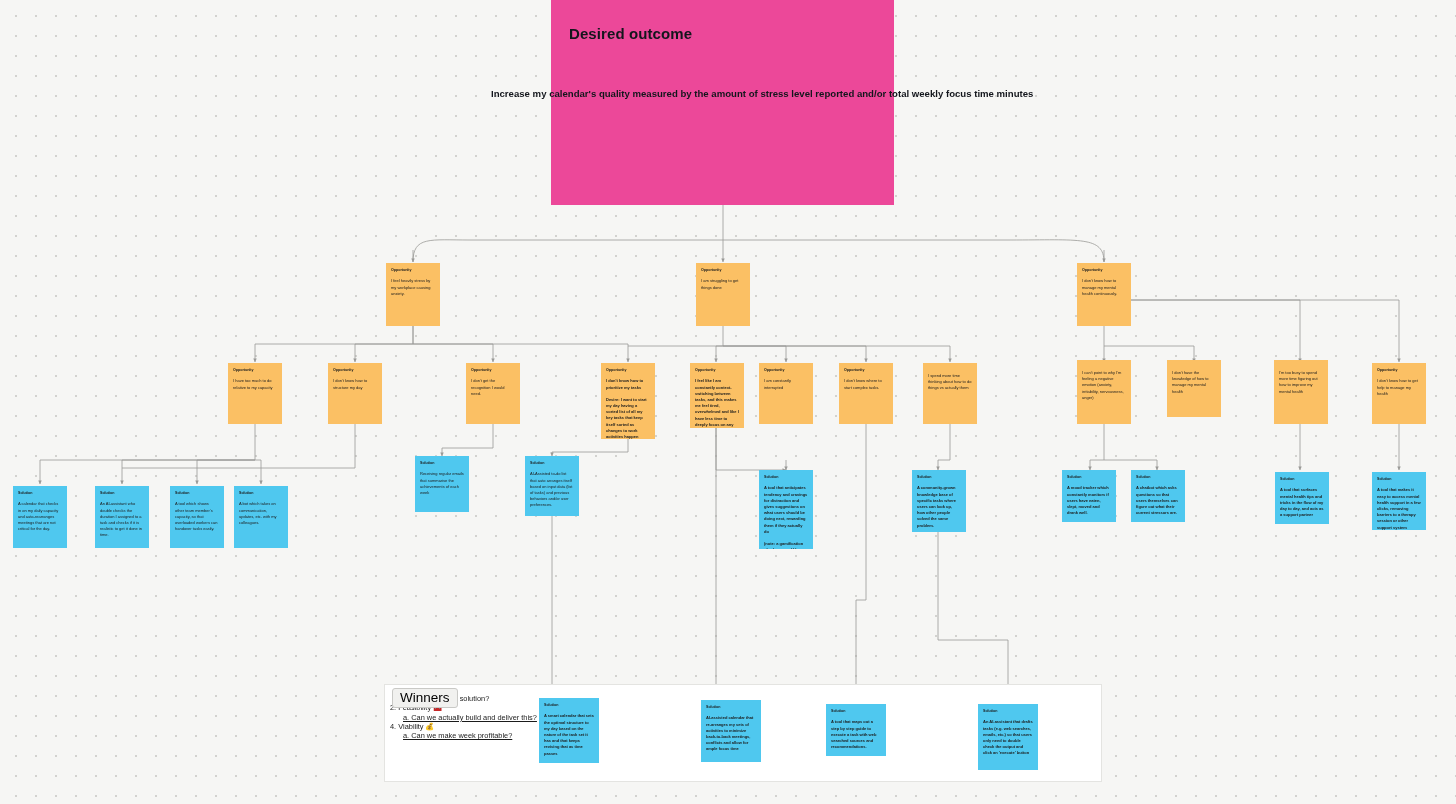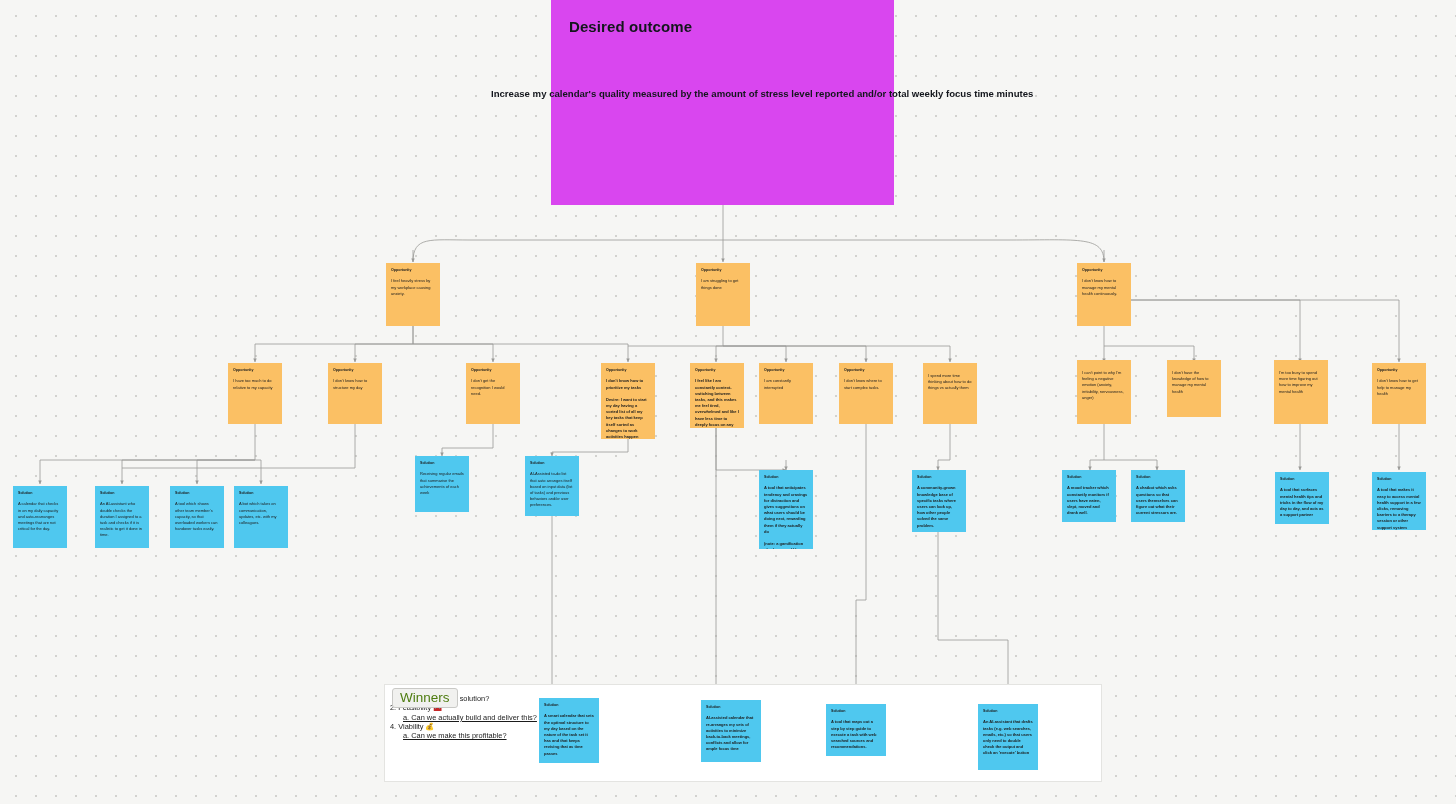--- a/index.html
+++ b/index.html
@@ -16,22 +16,22 @@
     position:absolute;inset:0;
     background-image:radial-gradient(#d2d2cf 1px, transparent 1.1px);
     background-size:20px 20px;
     background-position:6px 6px;
   }
   #edges{position:absolute;inset:0;pointer-events:none;}
 
   .node{position:absolute;box-sizing:border-box;}
 
   .outcome{
-    background:#d946ef;
-    padding:18px 18px 0 18px;
+    background:#ec4899;
+    padding:25px 18px 0 18px;
   }
   .outcome-title{
     font-size:15px;font-weight:bold;color:#13161c;letter-spacing:.1px;
   }
   .outcome-text{
     position:absolute;
     left:-60px;top:88px;width:537px;
     font-size:9.6px;font-weight:bold;color:#13161c;
     text-align:right;white-space:nowrap;
   }
@@ -62,21 +62,21 @@
     border:1px solid #e4e4e1;
   }
   .winners-tag{
     position:absolute;
     background:#f1f1ef;
     border:1px solid #c9c9c6;
     border-radius:3px;
     padding:1px 7px 2px 7px;
     font-size:13.5px;
     font-weight:normal;
-    color:#4d7c0f;
+    color:#000000;
     z-index:6;
   }
   .criteria{
     position:absolute;
     font-size:7.4px;
     line-height:1.5;
     color:#1b1b1b;
     white-space:nowrap;
   }
   .criteria .sub{padding-left:13px;text-decoration:underline;}
@@ -260,21 +260,21 @@
   <span class="card-body bold">A tool that makes it easy to access mental health support in a few clicks, removing barriers to a therapy session or other support system</span>
 </div>
 
 <div class="winners-panel" style="left:384px;top:684px;width:716px;height:96px;"></div>
 
 <div class="criteria" style="left:390px;top:693px;">
   <div class="row" style="padding-left:52px;">t this solution?</div>
   <div class="row">2. Feasibility 🧰</div>
   <div class="row sub">a. Can we actually build and deliver this?</div>
   <div class="row">4. Viability 💰</div>
-  <div class="row sub">a. Can we make this profitable?</div>
+  <div class="row sub">a. Can we make week profitable?</div>
 </div>
 
 <div class="winners-tag" style="left:392px;top:688px;">Winners</div>
 
 <div class="node card sol" style="left:539px;top:698px;width:60px;height:65px;">
   <span class="card-label">Solution</span>
   <span class="card-body bold">A smart calendar that sets the optimal structure to my day based on the nature of the task set it has and that keeps revising that as time passes</span>
 </div>
 <div class="node card sol" style="left:701px;top:700px;width:60px;height:62px;">
   <span class="card-label">Solution</span>

